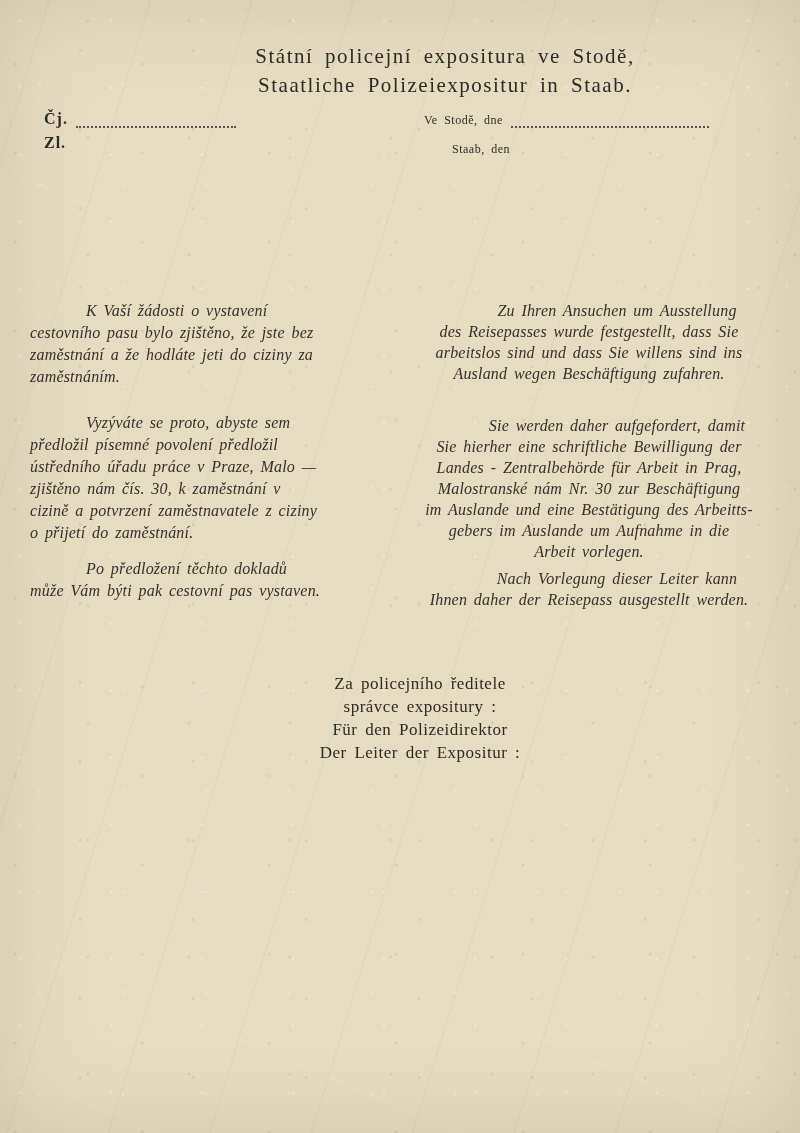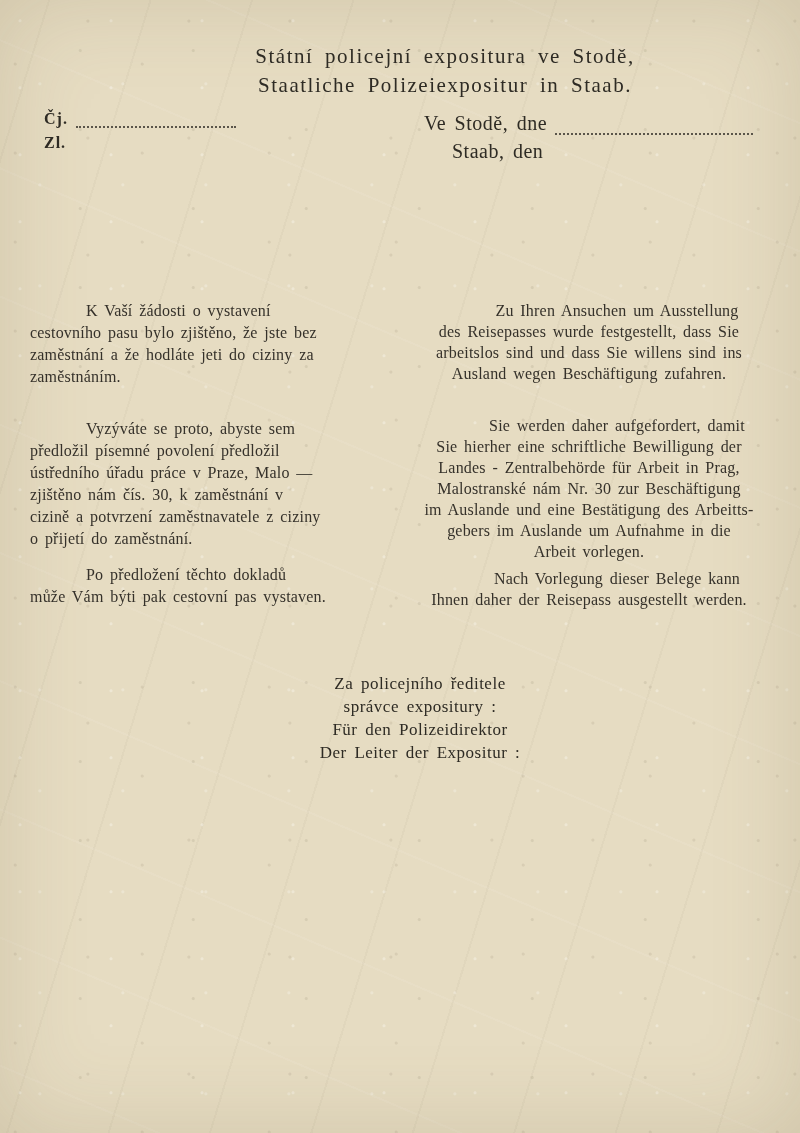--- a/index.html
+++ b/index.html
@@ -56,42 +56,42 @@
     border-bottom: 2px dotted #5a554a;
     height: 14px;
     margin-left: 8px;
   }
   .dotted.ref-line { width: 160px; }
   .zl-label { font-weight: bold; letter-spacing: 1px; margin-top: 6px; }
   .date-block {
     position: absolute;
     top: 112px;
     left: 424px;
-    font-size: 20px;
+    font-size: 12px;
     color: #2e2b24;
   }
   .date-row { display: flex; align-items: flex-end; }
   .date-cs { letter-spacing: 0.5px; word-spacing: 3px; }
   .dotted.date-line { width: 198px; }
-  .date-de { margin-top: 5px; padding-left: 28px; letter-spacing: 0.5px; word-spacing: 3px; }
+  .date-de { margin-top: 14px; padding-left: 28px; letter-spacing: 0.5px; word-spacing: 3px; }
   .col {
     position: absolute;
     top: 300px;
     font-size: 16px;
     letter-spacing: 0.2px;
     word-spacing: 2.5px;
   }
   .col-cs { left: 30px;  width: 362px; line-height: 22px; }
   .col-de { left: 400px; width: 378px; line-height: 21px; text-align: center; }
   .para { margin: 0; }
-  .col-cs .p2 { margin-top: 30px; }
+  .col-cs .p2 { margin-top: 24px; }
   .col-cs .p3 { margin-top: 14px; }
   .col-de .p2 { margin-top: 31px; }
   .col-de .p3 { margin-top: 6px; }
-  .line { white-space: nowrap; }
+  .line { white-space: nowrap; font-style: italic; }
   .line.indent { padding-left: 56px; }
   .signature {
     position: absolute;
     top: 672px;
     left: 40px;
     width: 760px;
     text-align: center;
     font-size: 17px;
     line-height: 23px;
     letter-spacing: 0.5px;
@@ -156,21 +156,21 @@
     <div class="para p2">
       <div class="line indent">Sie werden daher aufgefordert, damit</div>
       <div class="line">Sie hierher eine schriftliche Bewilligung der</div>
       <div class="line">Landes - Zentralbehörde für Arbeit in Prag,</div>
       <div class="line">Malostranské nám Nr. 30 zur Beschäftigung</div>
       <div class="line">im Auslande und eine Bestätigung des Arbeitts-</div>
       <div class="line">gebers im Auslande um Aufnahme in die</div>
       <div class="line">Arbeit vorlegen.</div>
     </div>
     <div class="para p3">
-      <div class="line indent">Nach Vorlegung dieser Belege kann</div>
+      <div class="line indent">Nach Vorlegung dieser Leiter kann</div>
       <div class="line">Ihnen daher der Reisepass ausgestellt werden.</div>
     </div>
   </div>
 
   <div class="signature">
     <div>Za policejního ředitele</div>
     <div>správce expositury :</div>
     <div>Für den Polizeidirektor</div>
     <div>Der Leiter der Expositur :</div>
   </div>

